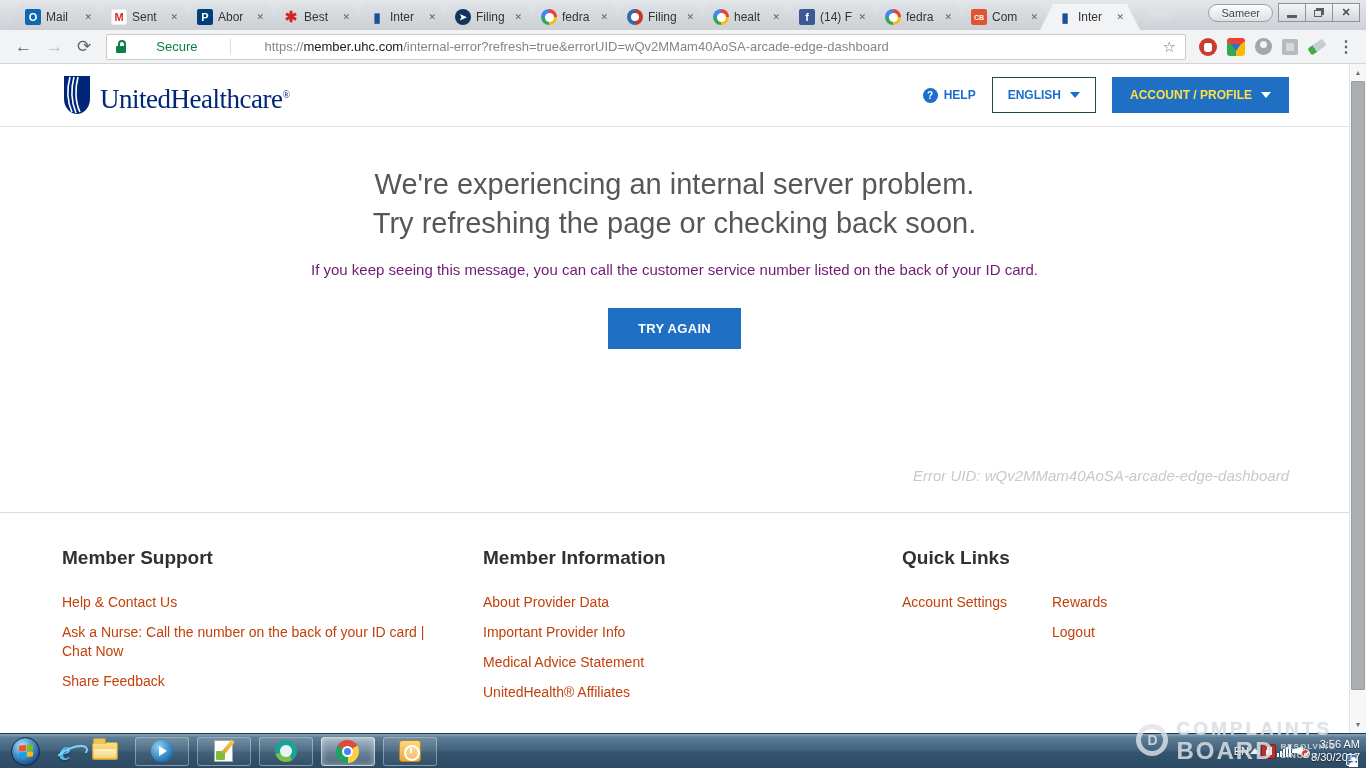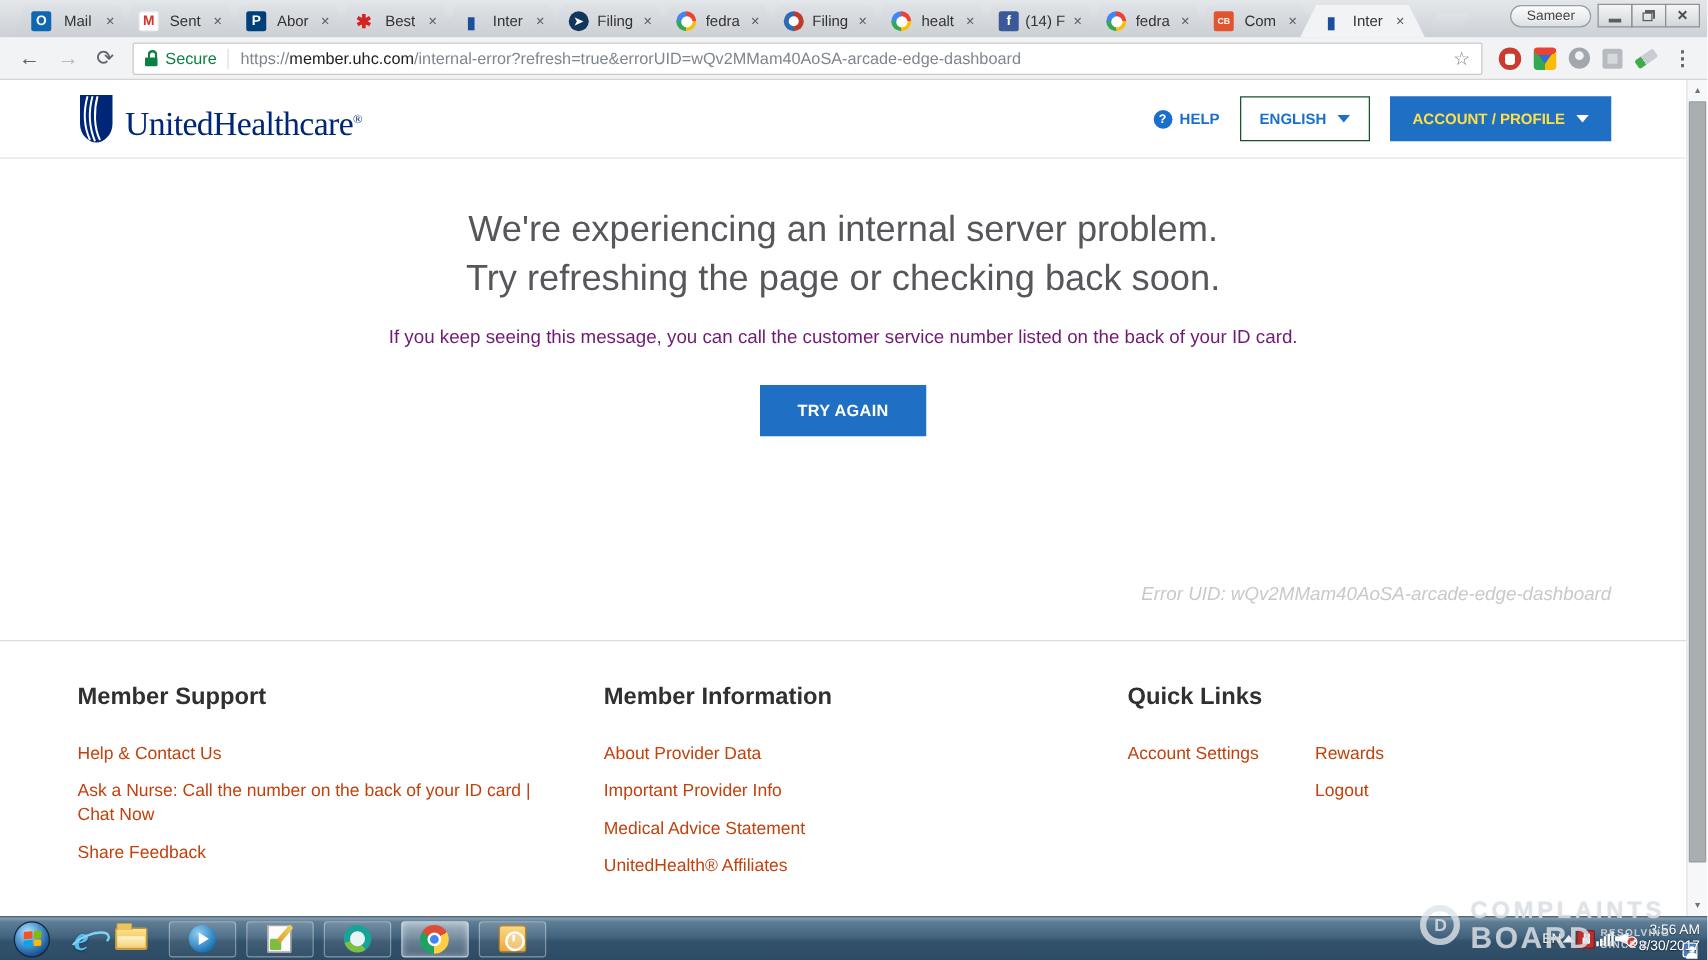--- a/index.html
+++ b/index.html
@@ -6,21 +6,21 @@
   html,body { width:1366px; height:768px; overflow:hidden; }
   body { font-family:"Liberation Sans",sans-serif; background:#fff; position:relative; }
 
   
   .titlebar { position:absolute; top:0; left:0; right:0; height:30px;
     background:linear-gradient(#e4e7ea,#ccd1d7); display:flex; align-items:flex-end; }
   .tabs { display:flex; align-items:flex-end; padding-left:8px; height:30px; }
   .tab { position:relative; height:26px; width:100px; margin-right:-14px;
     display:flex; align-items:center; padding:0 14px 0 17px;
     clip-path:polygon(0 100%,13px 0,calc(100% - 13px) 0,100% 100%);
-    background:linear-gradient(#dde0e4,#ccd0d5); font-size:12px; color:#333; cursor:default;text-align:center; }
+    background:linear-gradient(#dde0e4,#ccd0d5); font-size:12px; color:#333; cursor:default; }
   .tab.active { background:#f2f3f5; z-index:6; }
   .tab-title { flex:1; overflow:hidden; white-space:nowrap; margin:0 4px 0 5px; }
   .tab-close { font-size:9px; color:#5f6368; padding:2px; }
   .newtab { width:26px; height:16px; margin:0 0 3px 20px; background:#d8dcе0;
     background:linear-gradient(#dfe2e6,#cfd3d8); transform:skewX(-28deg); border-radius:2px; }
   .win-ctrls { position:absolute; top:3px; right:6px; display:flex; align-items:center; gap:6px; }
   .profile-chip { font-size:11px; color:#444; background:linear-gradient(#fdfdfd,#dcdfe3);
     border:1px solid #9aa0a6; border-radius:9px; padding:2px 12px;
     text-shadow:0 1px 0 #fff; }
   .winbtns { display:flex; }
@@ -48,21 +48,21 @@
   .fi-swirl::before { content:""; width:8px; height:8px; background:#fff; border-radius:50%; }
   .fi-fb { background:#3b5998; color:#fff; } .fi-fb::before{content:"f";}
   .fi-cb { background:#e2542f; color:#fff; font-size:7px; } .fi-cb::before{content:"CB";}
 
   
   .toolbar { position:absolute; top:30px; left:0; right:0; height:34px; background:#f2f3f5;
     border-bottom:1px solid #d4d4d4; display:flex; align-items:center; padding:0 8px; z-index:5;}
   .navbtn { font-size:17px; color:#5f6368; margin:0 7px; }
   .navbtn.disabled { color:#b8bbbe; }
   .omnibox { flex:1; height:26px; background:#fff; border:1px solid #c9c9c9; border-radius:2px;
-    display:flex; align-items:center; margin:0 8px; padding:0 9px; }
+    display:flex; align-items:center; margin:0 8px; padding:0 9px;gap:24px; }
   .lock { position:relative; width:10px; height:13px; margin-right:6px; }
   .lock::after { content:""; position:absolute; bottom:0; width:10px; height:7px; background:#0b8043; border-radius:1px; }
   .lock::before { content:""; position:absolute; top:0; left:2px; width:4px; height:5px;
     border:2px solid #0b8043; border-bottom:none; border-radius:4px 4px 0 0; }
   .secure-label { color:#0b8043; font-size:13px; margin-right:9px; }
   .omni-divider { width:1px; height:16px; background:#ddd; margin-right:9px; }
   .url { font-size:13px; color:#80868b; white-space:nowrap; overflow:hidden; flex:1; }
   .url .domain { color:#202124; }
   .star { color:#767676; font-size:15px; margin-left:6px; }
   .ext { margin:0 5px; display:flex; align-items:center; justify-content:center; }

